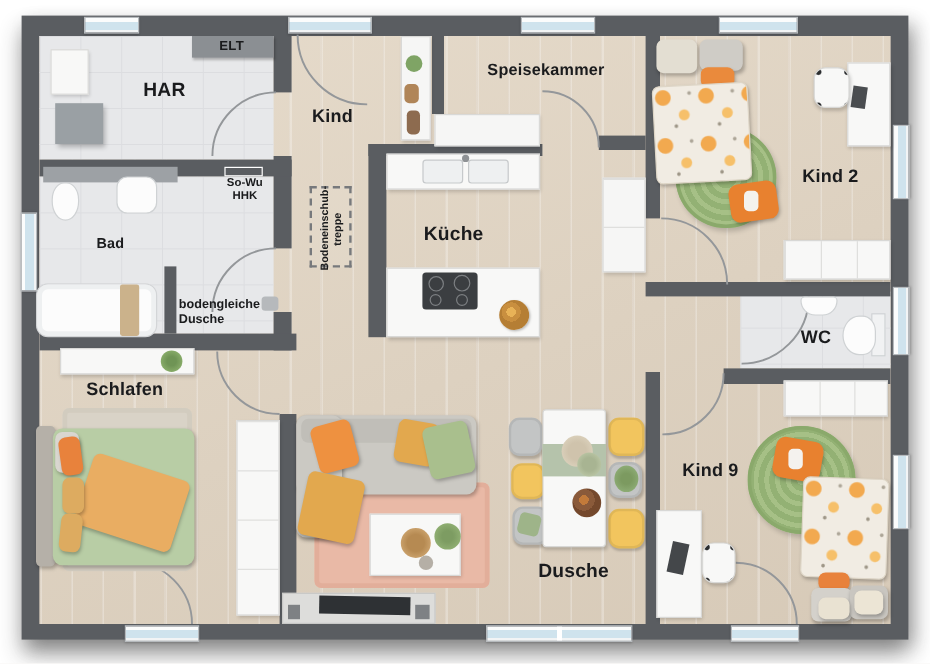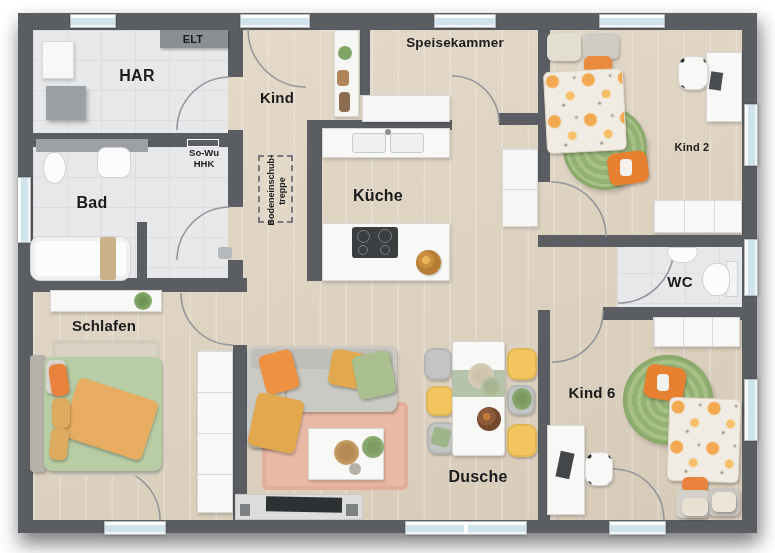--- a/index.html
+++ b/index.html
@@ -216,25 +216,29 @@
   <div class="abs dashedbox" style="left:258px;top:155px;width:35px;height:68px;">
     <div class="abs lbl-sm" style="left:-17px;top:22px;width:69px;height:24px;transform:rotate(-90deg);font-size:9px;">
       <span>Bodeneinschub-</span><br>
       <span>treppe</span>
     </div>
   </div>
 
   <div class="lbl" style="left:137px;top:76px;font-size:16px;">HAR</div>
   <div class="lbl" style="left:193px;top:39px;font-size:11px;font-weight:700;">ELT</div>
   <div class="lbl" style="left:277px;top:97px;font-size:15px;">Kind</div>
-  <div class="lbl" style="left:455px;top:42px;font-size:13.5px;">Speisekammer</div>
-  <div class="lbl" style="left:692px;top:147px;font-size:11px;">Kind 2</div>
-  <div class="lbl" style="left:92px;top:203px;font-size:16px;">Bad</div>
+  <div class="lbl" style="left:455px;top:58px;font-size:13.5px;">Speisekammer</div>
+  <div class="lbl" style="left:692px;top:147px;font-size:15px;">Kind 2</div>
+  <div class="lbl" style="left:92px;top:203px;font-size:12px;">Bad</div>
   <div class="abs lbl-sm" style="left:178px;top:147px;width:52px;font-size:9.5px;">
     <span>So-Wu</span><br>
     <span>HHK</span>
   </div>
   <div class="lbl" style="left:378px;top:196px;font-size:16px;">Küche</div>
   <div class="lbl" style="left:680px;top:281px;font-size:15px;">WC</div>
   <div class="lbl" style="left:104px;top:325px;font-size:15px;">Schlafen</div>
-  <div class="lbl" style="left:592px;top:392px;font-size:15px;">Kind 6</div>
+  <div class="abs lbl-sm" style="left:149px;top:248px;width:70px;font-size:10.5px;text-align:left;">
+    <span>bodengleiche</span><br>
+    <span>Dusche</span>
+  </div>
+  <div class="lbl" style="left:592px;top:392px;font-size:15px;">Kind 9</div>
   <div class="lbl" style="left:478px;top:477px;font-size:16px;">Dusche</div>
 </div>
 
 </body></html>

